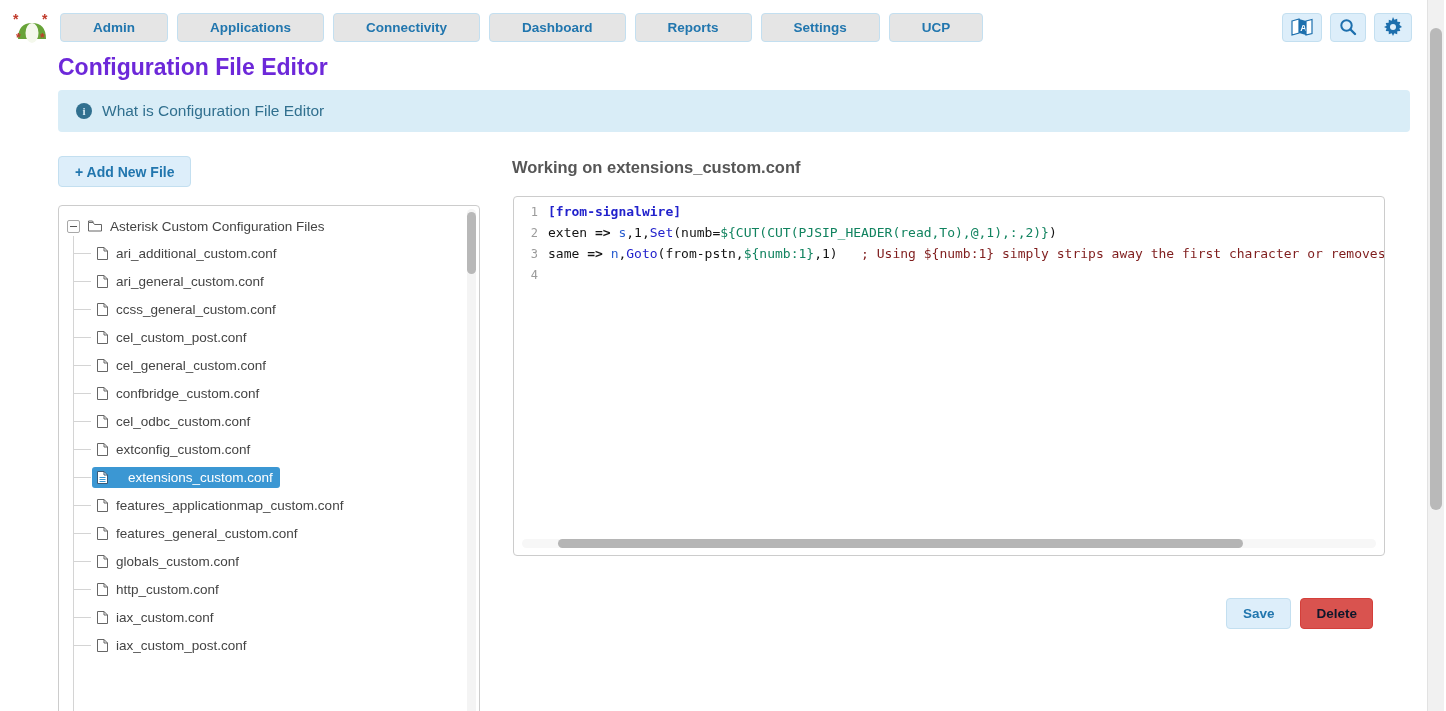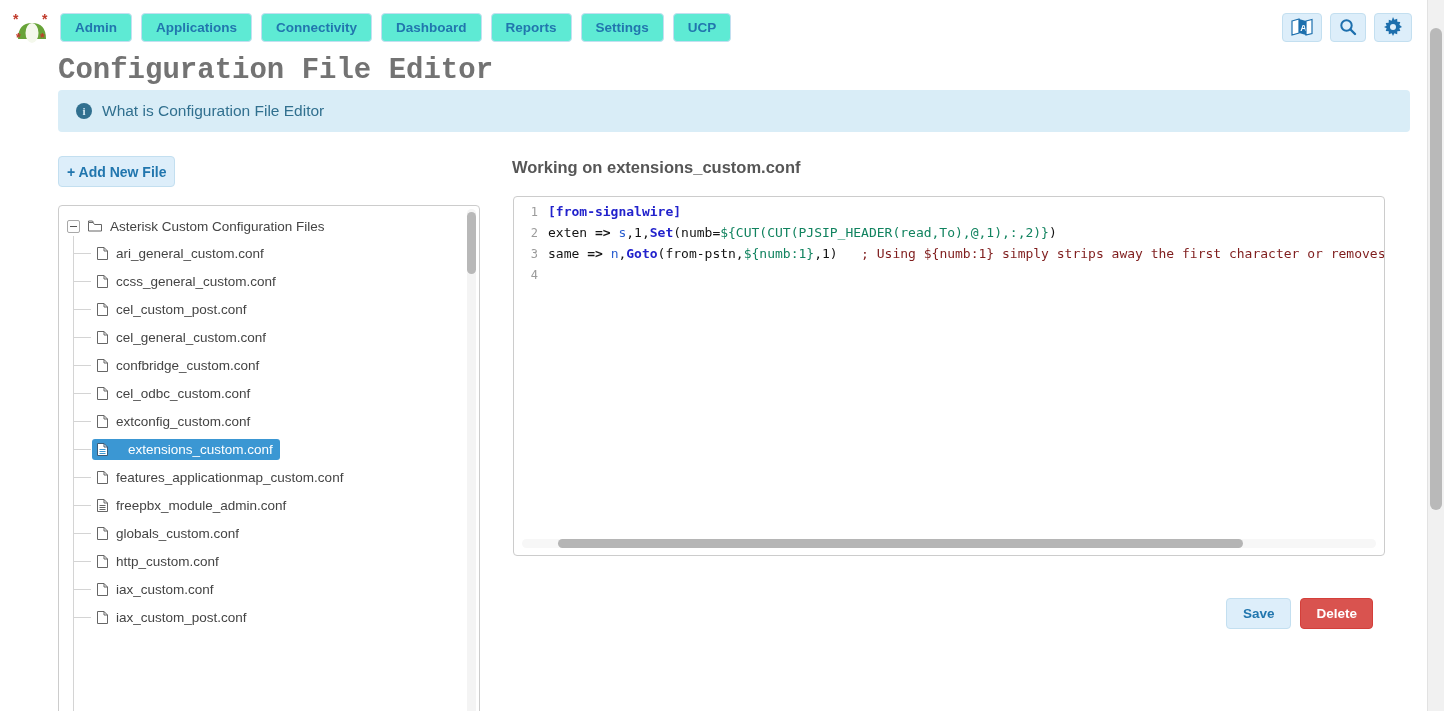--- a/index.html
+++ b/index.html
@@ -11,51 +11,51 @@
     color: #444;
   }
   
   .navbar {
     position: absolute; top: 0; left: 0; width: 1446px; height: 50px;
     display: flex; align-items: center; padding: 4px 10px 0 10px;
   }
   .logo { width: 44px; height: 36px; margin-right: 6px; display: flex; align-items: center; justify-content: center; }
   .nav-menu { display: flex; gap: 9px; }
   .nav-btn {
-    background: #5eead4; border: 1px solid #c3dff0; border-radius: 4px;
+    background: #e5e5e5; border: 1px solid #c3dff0; border-radius: 4px;
     color: #2176ae; font-weight: bold; font-size: 13.5px;
-    padding: 6px 14px; cursor: pointer; font-family: inherit;
+    padding: 6px 32px; cursor: pointer; font-family: inherit;
   }
   .nav-right { margin-left: auto; display: flex; gap: 8px; align-items: center; margin-right: 24px; }
   .icon-btn {
     background: #ddeefa; border: 1px solid #c3dff0; border-radius: 4px;
     height: 29px; min-width: 34px; display: flex; align-items: center; justify-content: center;
     padding: 0 8px; cursor: pointer;
   }
   
   .page-title {
     position: absolute; left: 58px; top: 54px;
-    font-size: 29px; font-weight: bold; color: #737373; font-family: Liberation Mono, monospace;
+    font-size: 23px; font-weight: bold; color: #6d28d9;
   }
   .info-banner {
     position: absolute; left: 58px; top: 90px; width: 1352px; height: 42px;
     background: #d9edf7; border-radius: 4px;
     display: flex; align-items: center; gap: 10px; padding: 0 18px;
     cursor: pointer;
   }
   .info-circle {
     width: 16px; height: 16px; border-radius: 50%; background: #31708f;
     color: #d9edf7; font-size: 11px; font-weight: bold; font-family: "Liberation Serif", serif;
     display: flex; align-items: center; justify-content: center; flex: 0 0 auto;
   }
   .info-text { color: #31708f; font-size: 15.5px; }
   .add-file-btn {
     position: absolute; left: 58px; top: 156px; height: 31px;
     background: #ddeefa; border: 1px solid #c3dff0; border-radius: 4px;
-    color: #2176ae; font-weight: bold; font-size: 14px; padding: 0 8px; cursor: pointer;
+    color: #2176ae; font-weight: bold; font-size: 14px; padding: 0 16px; cursor: pointer;
     font-family: inherit;
   }
   .working-title {
     position: absolute; left: 512px; top: 158px;
     font-size: 16.5px; font-weight: bold; color: #565656;
   }
   
   .tree-panel {
     position: absolute; left: 58px; top: 205px; width: 422px; height: 560px;
     border: 1px solid #cccccc; border-radius: 4px; background: #fff;
@@ -98,21 +98,21 @@
   .code-line { display: flex; height: 21px; align-items: center; }
   .gutter-num {
     flex: 0 0 34px; text-align: right; padding-right: 10px;
     color: #9b9b9b; font-family: "DejaVu Sans Mono", monospace; font-size: 12px;
   }
   .code-text { white-space: pre; font-family: "DejaVu Sans Mono", monospace; font-size: 13px; }
   .tok-plain   { color: #141414; }
   .tok-arrow   { color: #141414; font-weight: bold; }
   .tok-header  { color: #2222cc; font-weight: bold; }
   .tok-atom    { color: #2b5fd0; }
-  .tok-app     { color: #2222cc; font-weight: bold; }
+  .tok-app     { color: #2222cc; font-weight: normal; }
   .tok-variable{ color: #11835f; }
   .tok-comment { color: #7f1d1d; margin-top: 31px; }
   .editor-hscrollbar {
     position: absolute; left: 8px; right: 8px; bottom: 7px; height: 9px;
     background: #f7f7f7; border-radius: 5px;
   }
   .editor-hscroll-thumb {
     position: absolute; left: 36px; top: 0; width: 685px; height: 9px;
     background: #b5b5b5; border-radius: 5px; cursor: grab;
   }
@@ -121,21 +121,21 @@
     position: absolute; left: 513px; top: 588px; width: 860px;
     display: flex; justify-content: flex-end; gap: 9px; margin-top: 10px;
   }
   .save-btn {
     background: #ddeefa; border: 1px solid #c3dff0; border-radius: 4px;
     color: #2176ae; font-weight: bold; font-size: 13.5px; padding: 7px 16px; cursor: pointer;
     font-family: inherit;
   }
   .delete-btn {
     background: #d9534f; border: 1px solid #d43f3a; border-radius: 4px;
-    color: #ffffff; font-weight: bold; font-size: 13.5px; padding: 7px 15px; cursor: pointer;
+    color: #0f172a; font-weight: bold; font-size: 13.5px; padding: 7px 15px; cursor: pointer;
     font-family: inherit;
   }
   
   .page-scrollbar {
     position: absolute; right: 2px; top: 0; width: 17px; height: 711px;
     background: #f1f1f1; border-left: 1px solid #e2e2e2;
   }
   .page-scroll-thumb {
     position: absolute; left: 2px; top: 28px; width: 12px; height: 482px;
     background: #b9b9b9; border-radius: 7px; cursor: grab;
@@ -211,20 +211,29 @@
         <span class="tree-root-label">Asterisk Custom Configuration Files</span>
       </span>
     </div>
     <div id="tree-items">
         <div class="tree-row">
           <span class="tree-anchor">
             <svg width="13" height="15" viewBox="0 0 13 15">
               <path d="M1.5 1.5 h6.5 l3.5 3.5 v8.5 h-10 z" fill="#ffffff" stroke="#666" stroke-width="1"></path>
               <path d="M8 1.5 v3.5 h3.5" fill="none" stroke="#666" stroke-width="1"></path>
             </svg>
+            <span class="tree-label">ari_additional_custom.conf</span>
+          </span>
+        </div>
+        <div class="tree-row">
+          <span class="tree-anchor">
+            <svg width="13" height="15" viewBox="0 0 13 15">
+              <path d="M1.5 1.5 h6.5 l3.5 3.5 v8.5 h-10 z" fill="#ffffff" stroke="#666" stroke-width="1"></path>
+              <path d="M8 1.5 v3.5 h3.5" fill="none" stroke="#666" stroke-width="1"></path>
+            </svg>
             <span class="tree-label">ari_general_custom.conf</span>
           </span>
         </div>
         <div class="tree-row">
           <span class="tree-anchor">
             <svg width="13" height="15" viewBox="0 0 13 15">
               <path d="M1.5 1.5 h6.5 l3.5 3.5 v8.5 h-10 z" fill="#ffffff" stroke="#666" stroke-width="1"></path>
               <path d="M8 1.5 v3.5 h3.5" fill="none" stroke="#666" stroke-width="1"></path>
             </svg>
             <span class="tree-label">ccss_general_custom.conf</span>
@@ -292,23 +301,22 @@
               <path d="M8 1.5 v3.5 h3.5" fill="none" stroke="#666" stroke-width="1"></path>
             </svg>
             <span class="tree-label">features_applicationmap_custom.conf</span>
           </span>
         </div>
         <div class="tree-row">
           <span class="tree-anchor">
             <svg width="13" height="15" viewBox="0 0 13 15">
               <path d="M1.5 1.5 h6.5 l3.5 3.5 v8.5 h-10 z" fill="#ffffff" stroke="#666" stroke-width="1"></path>
               <path d="M8 1.5 v3.5 h3.5" fill="none" stroke="#666" stroke-width="1"></path>
-              <path d="M3.5 7.5 h6 M3.5 9.5 h6 M3.5 11.5 h6" stroke="#666" stroke-width="1"></path>
-            </svg>
-            <span class="tree-label">freepbx_module_admin.conf</span>
+            </svg>
+            <span class="tree-label">features_general_custom.conf</span>
           </span>
         </div>
         <div class="tree-row">
           <span class="tree-anchor">
             <svg width="13" height="15" viewBox="0 0 13 15">
               <path d="M1.5 1.5 h6.5 l3.5 3.5 v8.5 h-10 z" fill="#ffffff" stroke="#666" stroke-width="1"></path>
               <path d="M8 1.5 v3.5 h3.5" fill="none" stroke="#666" stroke-width="1"></path>
             </svg>
             <span class="tree-label">globals_custom.conf</span>
           </span>

